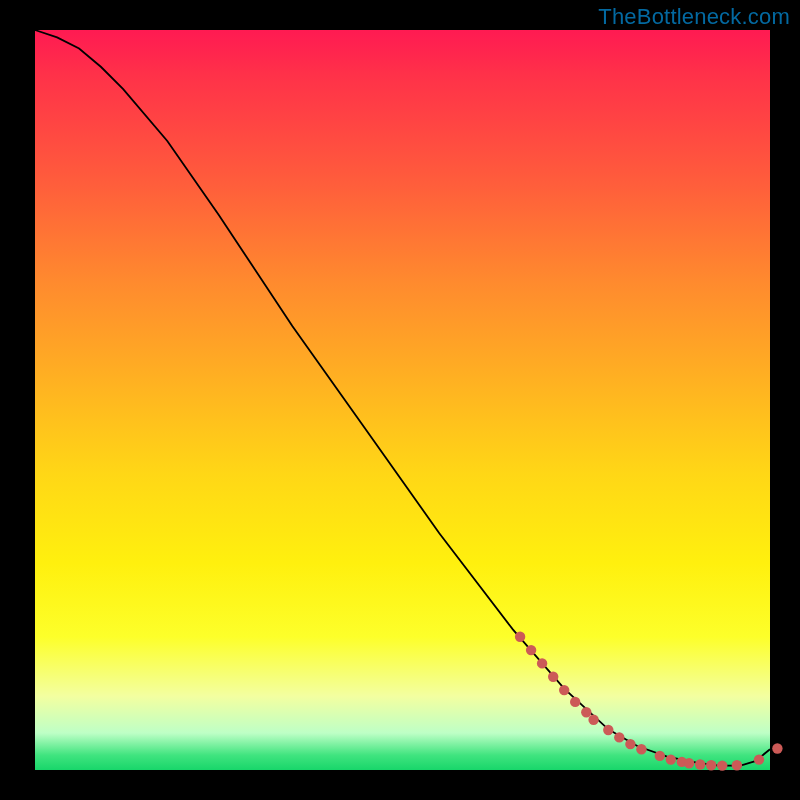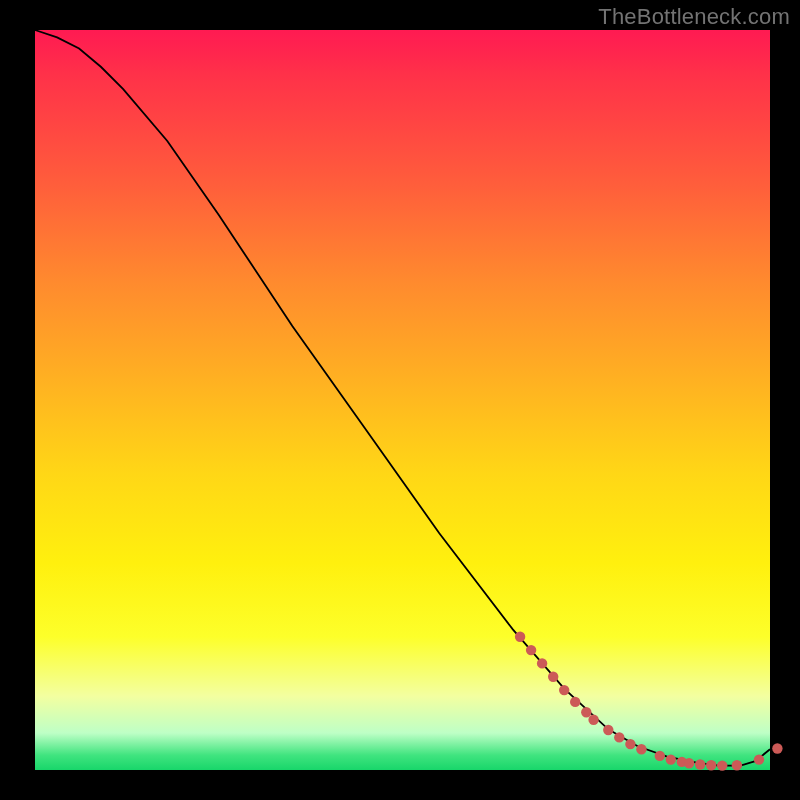--- a/index.html
+++ b/index.html
@@ -14,21 +14,21 @@
   .frame {
     position: relative;
     width: 800px;
     height: 800px;
     background: #000;
   }
   .watermark {
     position: absolute;
     top: 4px;
     right: 10px;
-    color: #737373;
+    color: #0369a1;
     font-size: 22px;
     font-weight: 500;
     letter-spacing: 0.2px;
   }
   .plot-area {
     position: absolute;
     left: 35px;
     top: 30px;
     width: 735px;
     height: 740px;

